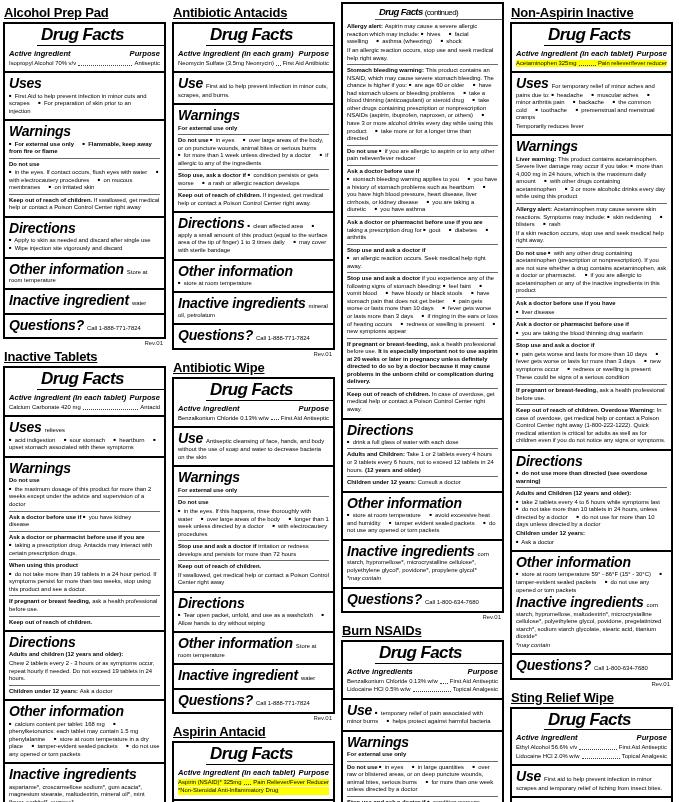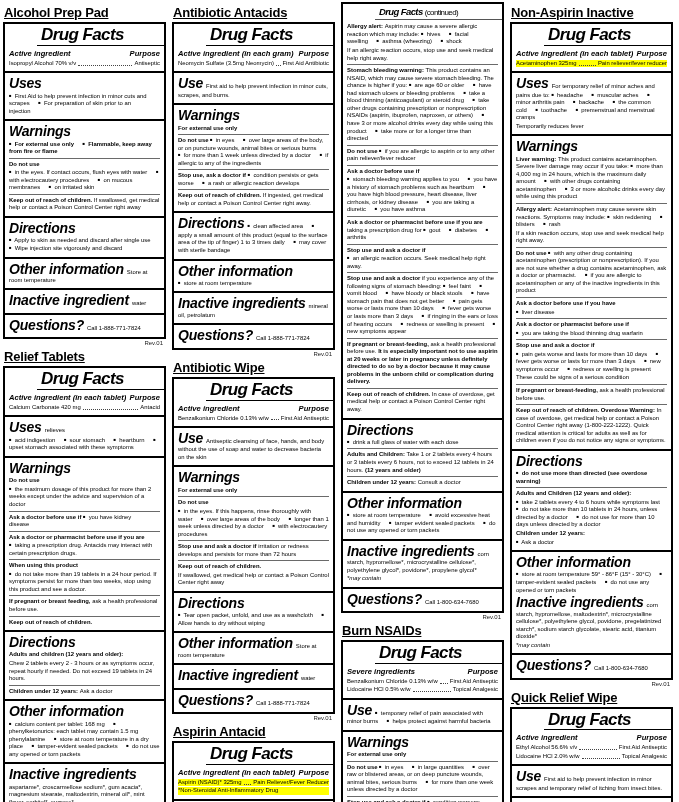--- a/index.html
+++ b/index.html
@@ -70,21 +70,21 @@
           <div class="row p"><span class="sh">Other information</span>Store at room temperature </div>
         </div>
         <div class="section">
           <div class="row p"><span class="sh">Inactive ingredient</span>water </div>
         </div>
         <div class="section">
           <div class="row p"><span class="sh">Questions?</span>Call 1-888-771-7824 </div>
         </div>
       </div>
       <div class="rev">Rev.01</div>
-      <div class="prod-label">Relief Tablets</div>
+      <div class="prod-label">Inactive Tablets</div>
       <div class="panel">
         <div class="df-title">Drug Facts</div>
         <div class="section">
           <div class="row ai-head">
             <span>Active ingredient (in each tablet)</span>
             <span>Purpose</span>
           </div>
           <div class="row ing">
             <span class="nm">Calcium Carbonate 420 mg</span>
             <span class="dots"></span>
@@ -289,21 +289,21 @@
         <div class="section">
           <div class="row p"><span class="sh">Questions?</span>Call 1-800-634-7680 </div>
         </div>
       </div>
       <div class="rev">Rev.01</div>
       <div class="prod-label">Burn NSAIDs</div>
       <div class="panel">
         <div class="df-title">Drug Facts</div>
         <div class="section">
           <div class="row ai-head">
-            <span>Severe ingredients</span>
+            <span>Active ingredients</span>
             <span>Purpose</span>
           </div>
           <div class="row ing">
             <span class="nm">Benzalkonium Chloride 0.13% w/w</span>
             <span class="dots"></span>
             <span class="pu">First Aid Antiseptic</span>
           </div>
           <div class="row ing">
             <span class="nm">Lidocaine HCl 0.5% w/w</span>
             <span class="dots"></span>
@@ -381,21 +381,21 @@
           <div class="row p"><span class="sh">Other information</span></div>
           <div class="row p"><span class="bi"><span class="sq">■</span> store at room temperature 59° - 86°F (15° - 30°C)</span> <span class="bi"><span class="sq">■</span> tamper-evident sealed packets</span> <span class="bi"><span class="sq">■</span> do not use any opened or torn packets</span> </div>
           <div class="row p"><span class="sh">Inactive ingredients</span>corn starch, hypromellose, maltodextrin*, microcrystalline cellulose*, polyethylene glycol, povidone, pregelatinized starch*, sodium starch glycolate, stearic acid, titanium dioxide* </div>
           <div class="row p"><span class="itl">*may contain </span></div>
         </div>
         <div class="section">
           <div class="row p"><span class="sh">Questions?</span>Call 1-800-634-7680 </div>
         </div>
       </div>
       <div class="rev">Rev.01</div>
-      <div class="prod-label">Quick Relief Wipe</div>
+      <div class="prod-label">Sting Relief Wipe</div>
       <div class="panel">
         <div class="df-title">Drug Facts</div>
         <div class="section">
           <div class="row ai-head">
             <span>Active ingredient</span>
             <span>Purpose</span>
           </div>
           <div class="row ing">
             <span class="nm">Ethyl Alcohol 56.6% v/v</span>
             <span class="dots"></span>

